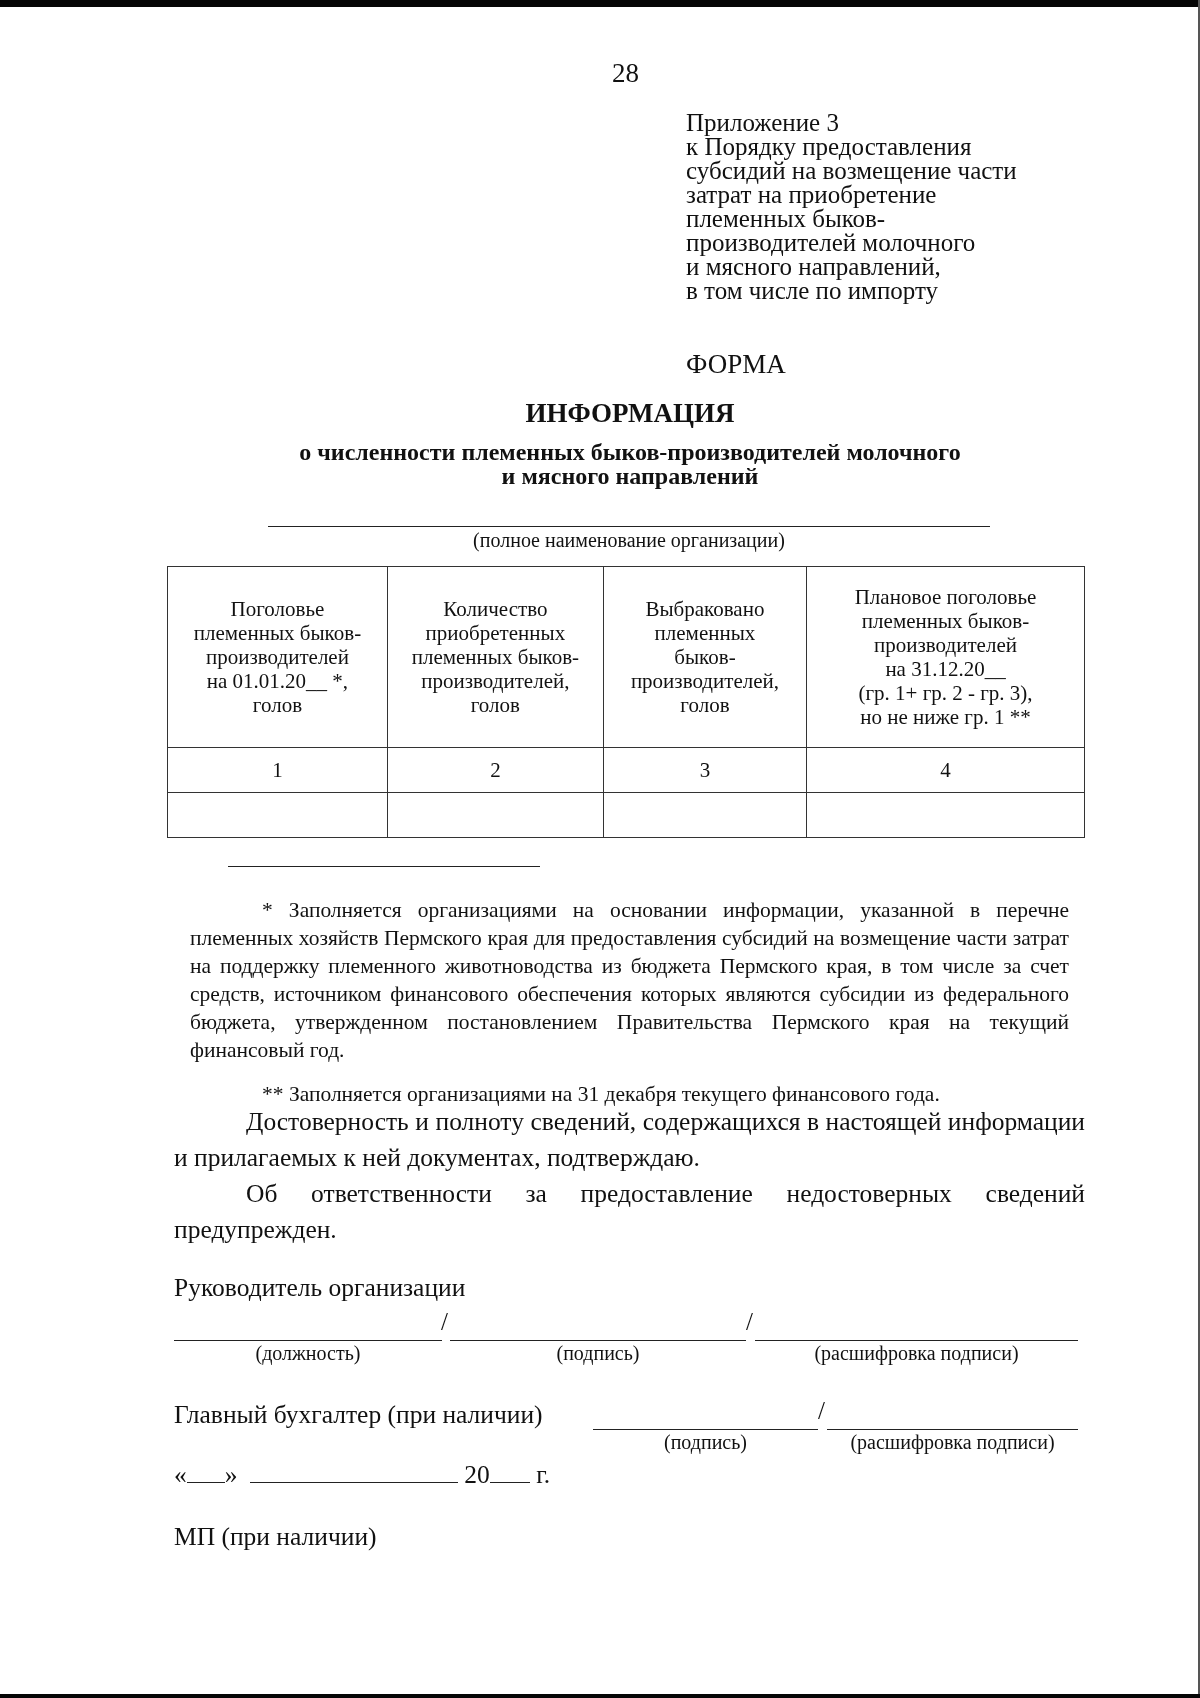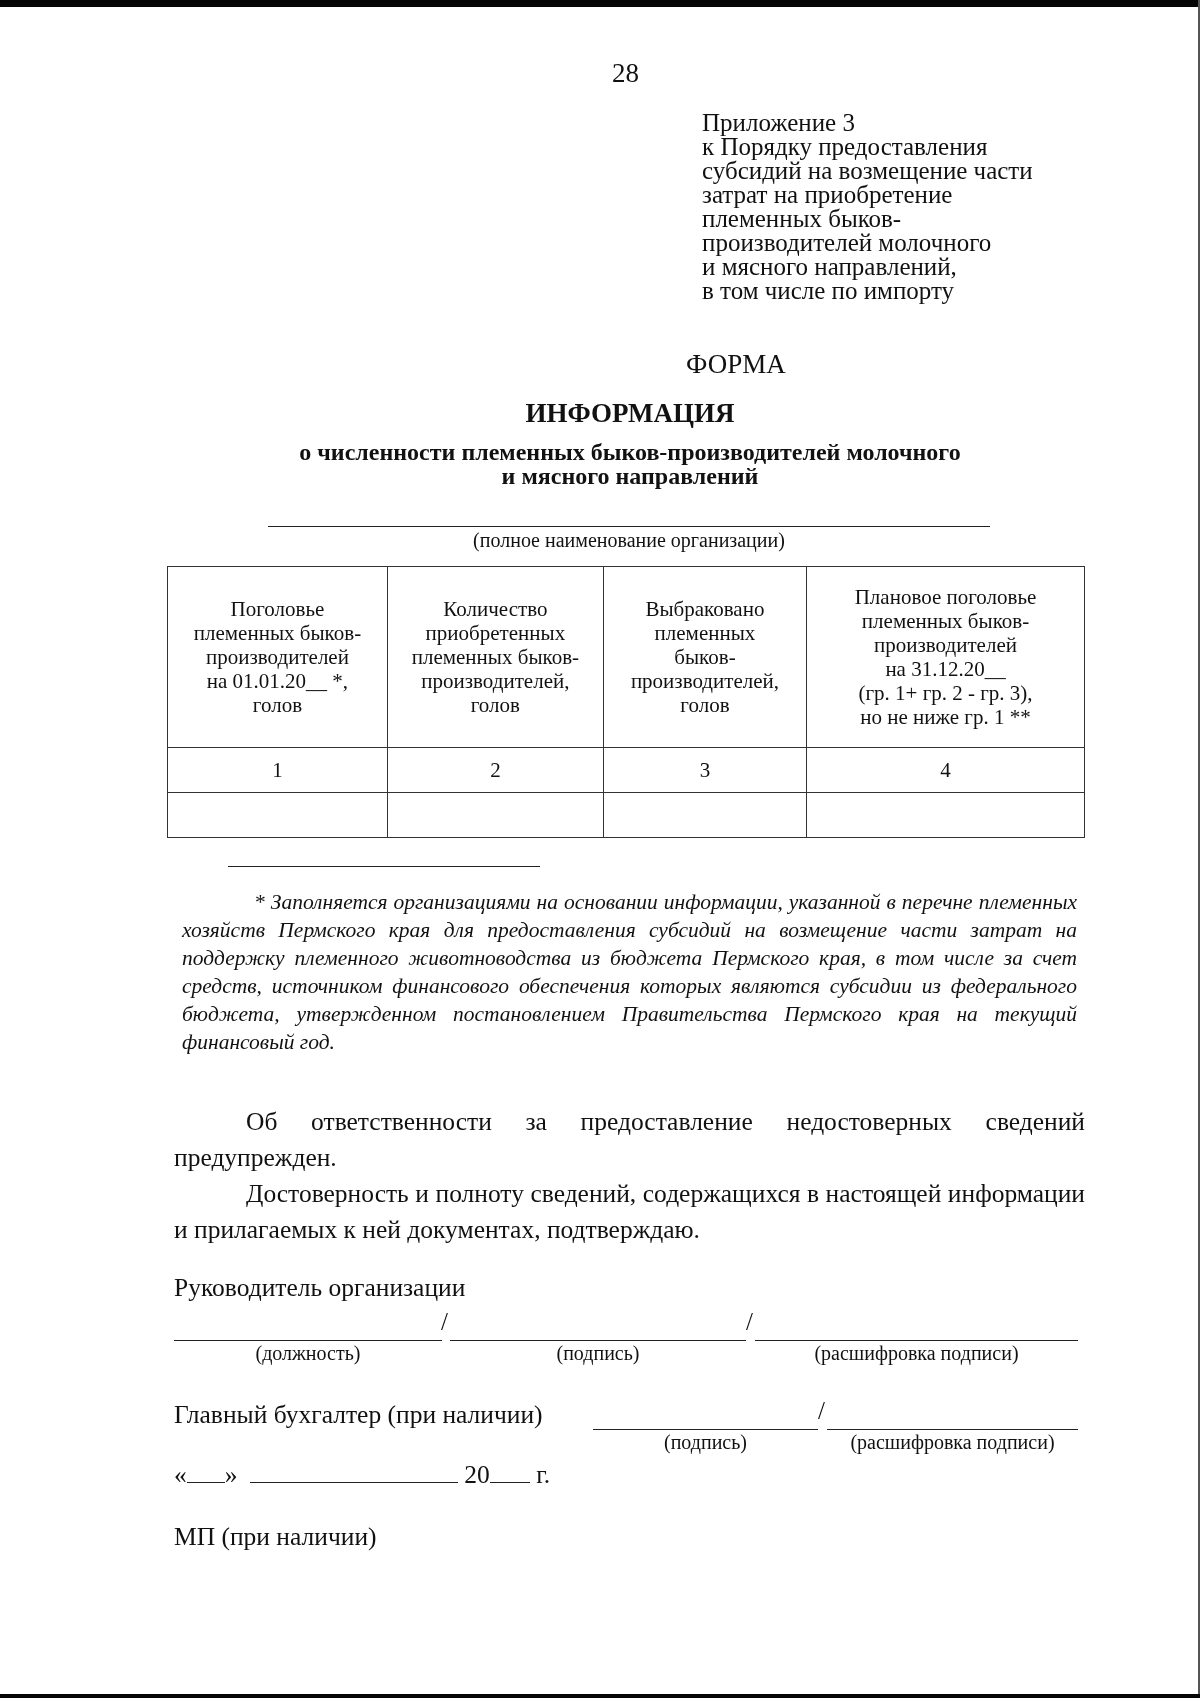--- a/index.html
+++ b/index.html
@@ -8,21 +8,21 @@
       background: #ffffff; color: #111111;
       font-family: "Liberation Serif", "DejaVu Serif", serif;
     }
     .edge-top { position: absolute; left: 0; top: 0; width: 1200px; height: 7px; background: #050505; }
     .edge-right { position: absolute; right: 0; top: 0; width: 2px; height: 1698px; background: #555555; }
     .edge-bottom { position: absolute; left: 0; bottom: 0; width: 1200px; height: 4px; background: #050505; }
 
     .abs { position: absolute; }
     .page-number { left: 612px; top: 58px; font-size: 27px; text-align: right; }
 
-    .appendix { left: 686px; top: 111px; font-size: 25px; line-height: 24px; margin-left: 16px; }
+    .appendix { left: 686px; top: 111px; font-size: 25px; line-height: 24px; }
     .appendix div { white-space: nowrap; }
 
     .form-label { left: 686px; top: 349px; font-size: 27px; }
     .doc-title { left: 0; width: 1260px; text-align: center; top: 398px; font-size: 27px; font-weight: bold; }
     .doc-subtitle { left: 0; width: 1260px; text-align: center; top: 440px; font-size: 24px; font-weight: bold; line-height: 24px; }
 
     .org-line { left: 268px; top: 526px; width: 722px; border-top: 1.5px solid #222; }
     .org-caption { left: 268px; width: 722px; text-align: center; top: 529px; font-size: 20px; }
 
     table.data-table {
@@ -32,21 +32,21 @@
     table.data-table td {
       border: 1.3px solid #333; text-align: center; vertical-align: middle; padding: 0 4px;
     }
     .col1 { width: 218px; } .col2 { width: 213px; } .col3 { width: 199px; } .col4 { width: 282px; }
     .row-head td { height: 180px; }
     .row-num td { height: 44px; font-size: 21px; }
     .row-empty td { height: 44px; }
 
     .fn-rule { left: 228px; top: 866px; width: 312px; border-top: 1.5px solid #222; }
     .footnotes { left: 174px; top: 880px; width: 911px; font-size: 21.5px; line-height: 28px; text-align: justify; }
-    .footnotes p { margin: 8px; font-style: italic; }
+    .footnotes p { margin: 16px; }
     .indent { text-indent: 72px; }
     .fn-last { text-align: left; }
 
     .confirm { left: 174px; top: 1104px; width: 911px; font-size: 25.5px; line-height: 36px; text-align: justify; }
     .confirm p { margin: 0; text-align-last: auto; }
 
     .head-label { left: 174px; top: 1273px; font-size: 25.5px; font-family: Liberation Serif, serif; }
     .sig-line { position: absolute; border-top: 1.5px solid #222; }
     .slash { position: absolute; font-size: 25px; }
     .cap { position: absolute; font-size: 20px; text-align: center; }
@@ -132,25 +132,26 @@
     <td></td>
     <td></td>
     <td></td>
   </tr>
 </tbody>
   </table>
 
 <div class="abs fn-rule"></div>
 <div class="abs footnotes">
   <p class="indent">* Заполняется организациями на основании информации, указанной в перечне племенных хозяйств Пермского края для предоставления субсидий на возмещение части затрат на поддержку племенного животноводства из бюджета Пермского края, в том числе за счет средств, источником финансового обеспечения которых являются субсидии из федерального бюджета, утвержденном постановлением Правительства Пермского края на текущий финансовый год.</p>
+  <p class="indent fn-last">** Заполняется организациями на 31 декабря текущего финансового года.</p>
 </div>
 
 <div class="abs confirm">
+  <p class="indent">Достоверность и полноту сведений, содержащихся в настоящей информации и прилагаемых к ней документах, подтверждаю.</p>
   <p class="indent">Об ответственности за предоставление недостоверных сведений предупрежден.</p>
-  <p class="indent">Достоверность и полноту сведений, содержащихся в настоящей информации и прилагаемых к ней документах, подтверждаю.</p>
 </div>
 
 <div class="abs head-label">Руководитель организации</div>
 <div class="sig-line" style="left:174px; top:1340px; width:268px;">
   <span></span>
 </div>
 <span class="slash" style="left:441px; top:1308px;">/</span>
 <div class="sig-line" style="left:450px; top:1340px; width:296px;">
   <span></span>
 </div>

